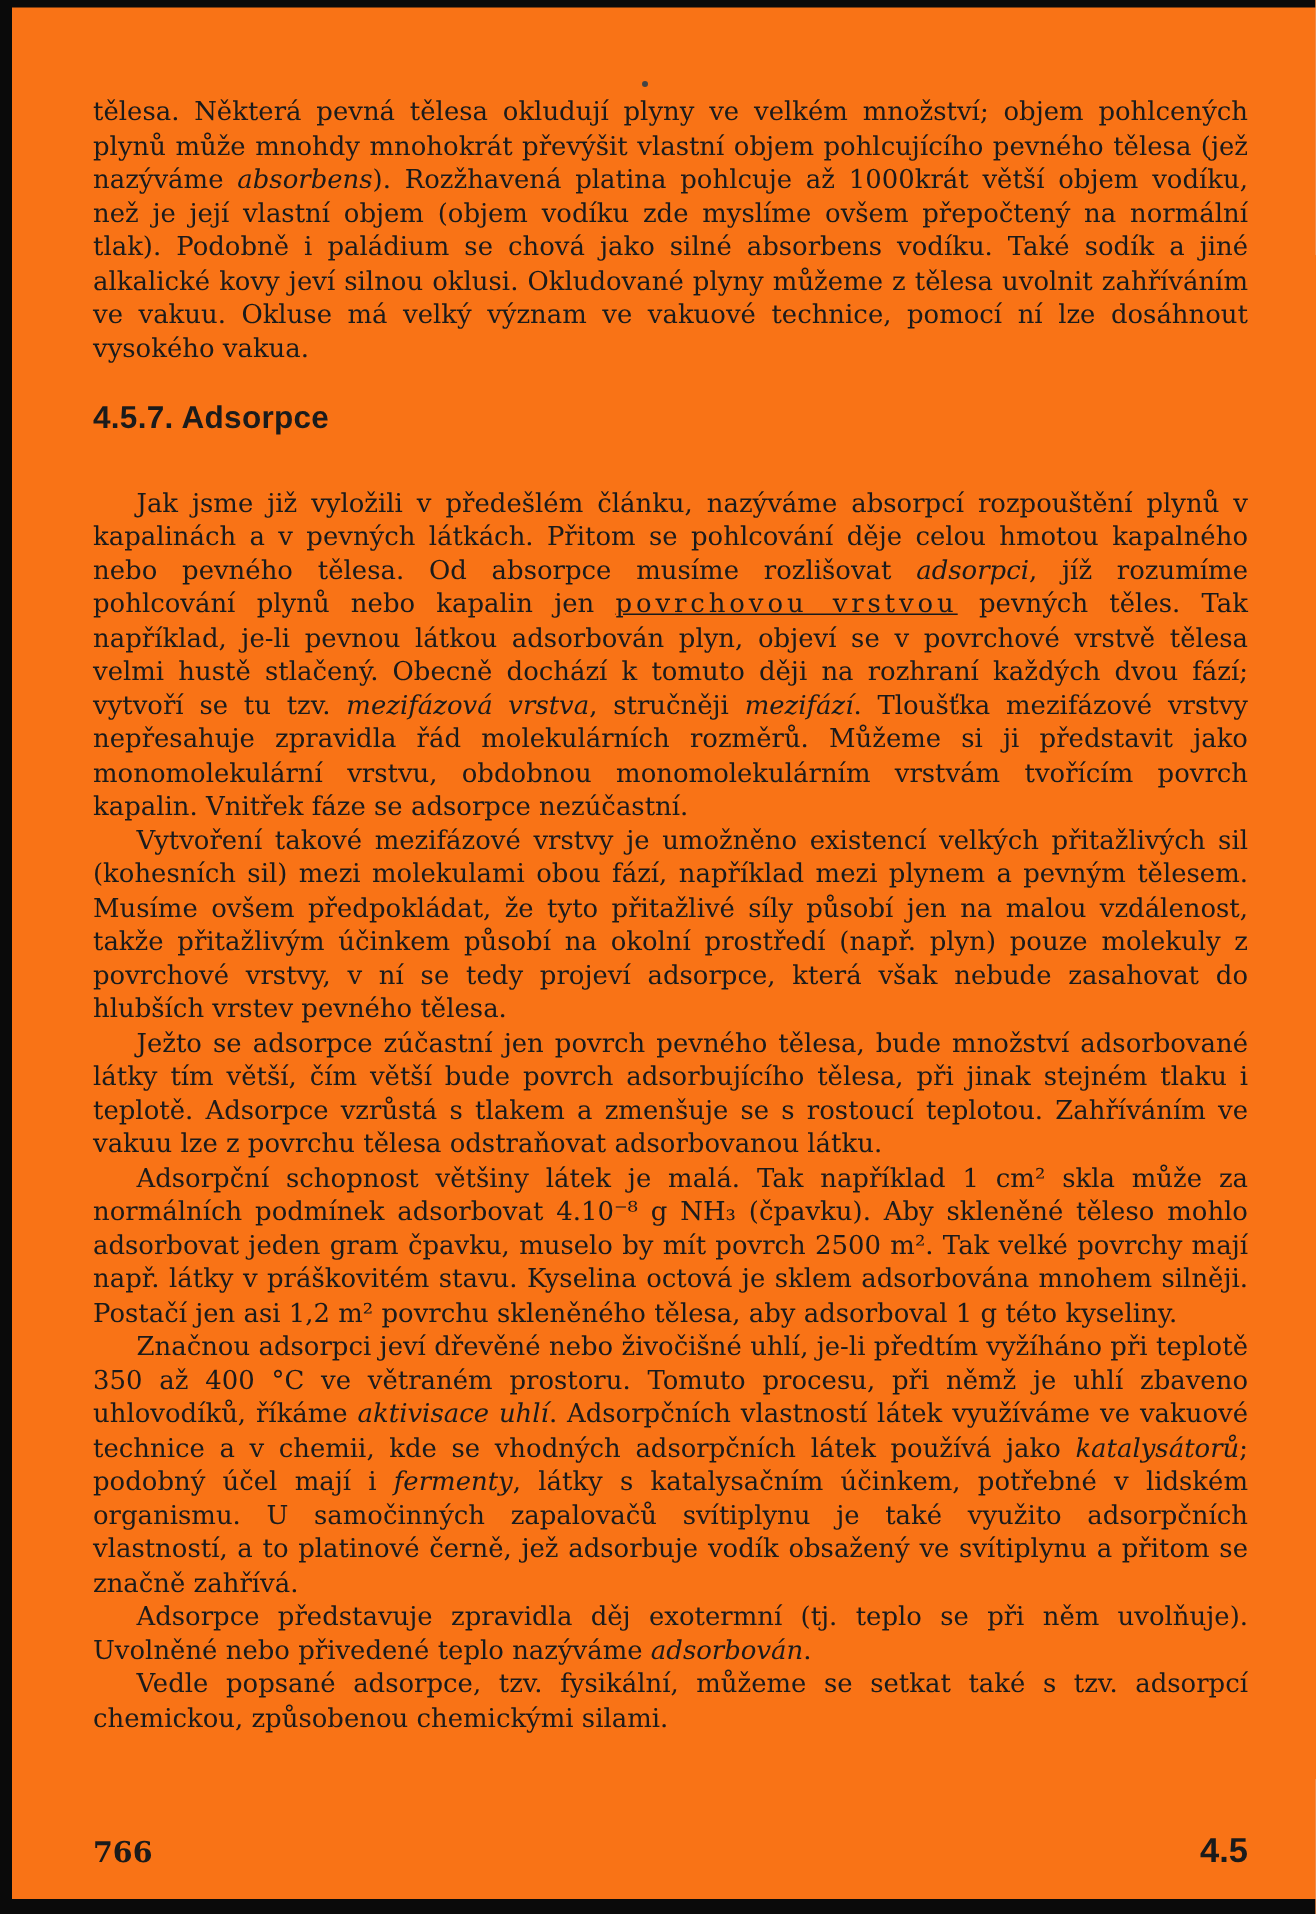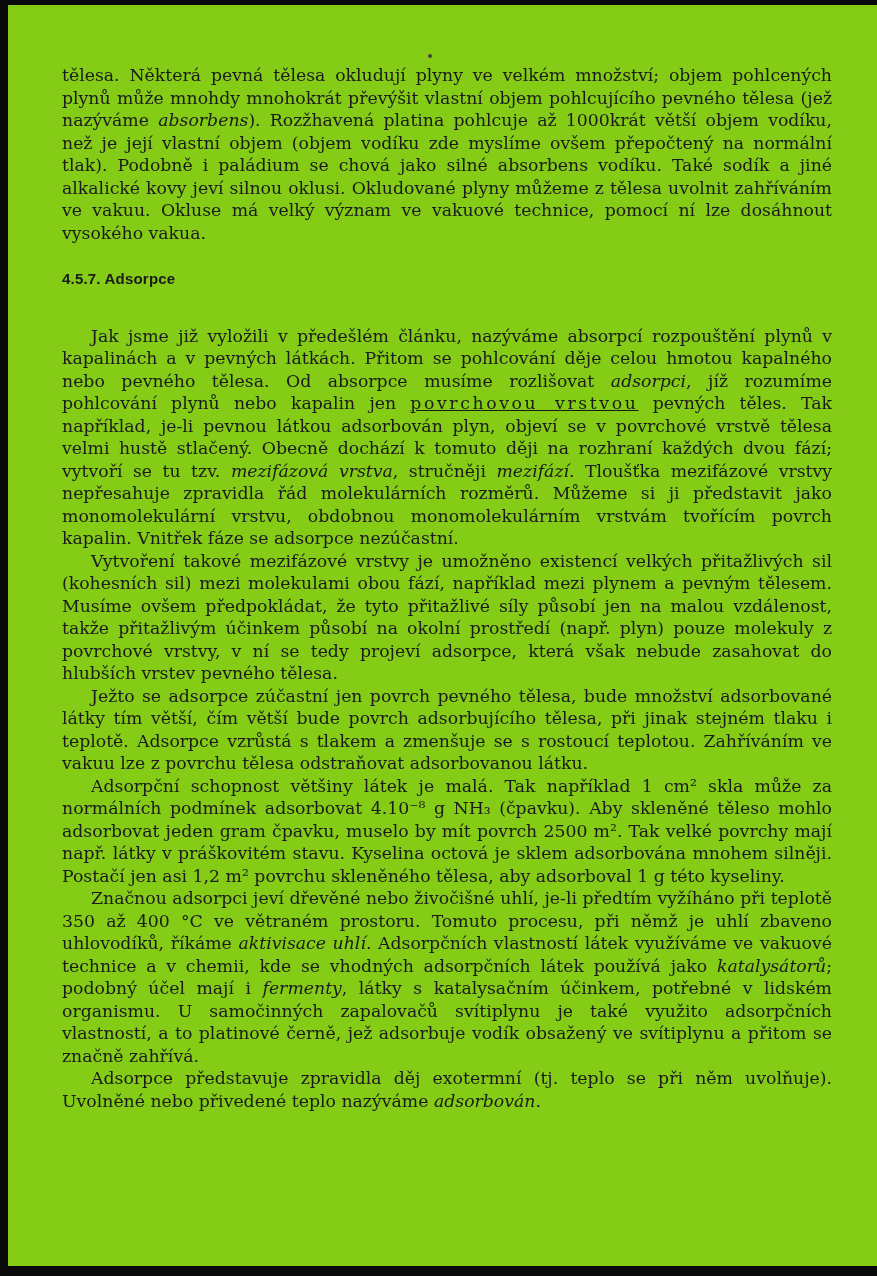--- a/index.html
+++ b/index.html
@@ -4,21 +4,21 @@
 <style>
   * { margin:0; padding:0; box-sizing:border-box; }
   html,body { width:877px; height:1276px; }
   body {
     background:#dddbd6;
     font-family:"DejaVu Serif","Liberation Serif",serif;
   }
   .page {
     position:relative;
     width:877px; height:1276px;
-    background:#84cc16;
+    background:#f97316;
     overflow:hidden;
     color:#1b1b1b;
   }
   
   .bar-top    { position:absolute; top:0; left:0; width:877px; height:5px; background:#0a0a0a; }
   .bar-left   { position:absolute; top:0; left:0; width:8px; height:1276px; background:#0a0a0a; }
   .bar-bottom { position:absolute; bottom:0; left:0; width:877px; height:10px; background:#0a0a0a; }
   .speck      { position:absolute; left:428px; top:54px; width:4px; height:4px; background:#444; border-radius:50%; }
 
   .content {
@@ -28,21 +28,21 @@
     font-size:17.3px;
     line-height:22.5px;
     text-align:justify;
     hyphens:auto;
     -webkit-hyphens:auto;
   }
   .para { text-indent:29px; }
   .para.no-indent { text-indent:0; }
   .heading {
     font-family:"Liberation Sans","DejaVu Sans",sans-serif;
-    font-size:15px;
+    font-size:21px;
     font-weight:700;
     letter-spacing:0.2px;
     text-align:left;
     margin:24px 0 34px 0;
   }
   .seg.italic { font-style:italic; }
   .seg.spaced { letter-spacing:2.6px;text-decoration:underline; }
 
   .footer {
     position:absolute;
@@ -84,17 +84,22 @@
     <p class="para"><span class="seg normal">Vytvoření takové mezifázové vrstvy je umožněno existencí velkých přitažlivých sil (kohesních sil) mezi molekulami obou fází, například mezi plynem a pevným tělesem. Musíme ovšem předpokládat, že tyto přitažlivé síly působí jen na malou vzdálenost, takže přitažlivým účinkem působí na okolní prostředí (např. plyn) pouze molekuly z povrchové vrstvy, v ní se tedy projeví adsorpce, která však nebude zasahovat do hlubších vrstev pevného tělesa.</span></p>
 
     <p class="para"><span class="seg normal">Ježto se adsorpce zúčastní jen povrch pevného tělesa, bude množství adsorbované látky tím větší, čím větší bude povrch adsorbujícího tělesa, při jinak stejném tlaku i teplotě. Adsorpce vzrůstá s tlakem a zmenšuje se s rostoucí teplotou. Zahříváním ve vakuu lze z povrchu tělesa odstraňovat adsorbovanou látku.</span></p>
 
     <p class="para"><span class="seg normal">Adsorpční schopnost většiny látek je malá. Tak například 1 cm² skla může za normálních podmínek adsorbovat 4.10⁻⁸ g NH₃ (čpavku). Aby skleněné těleso mohlo adsorbovat jeden gram čpavku, muselo by mít povrch 2500 m². Tak velké povrchy mají např. látky v práškovitém stavu. Kyselina octová je sklem adsorbována mnohem silněji. Postačí jen asi 1,2 m² povrchu skleněného tělesa, aby adsorboval 1 g této kyseliny.</span></p>
 
     <p class="para"><span class="seg normal">Značnou adsorpci jeví dřevěné nebo živočišné uhlí, je-li předtím vyžíháno při teplotě 350 až 400 °C ve větraném prostoru. Tomuto procesu, při němž je uhlí zbaveno uhlovodíků, říkáme </span><span class="seg italic">aktivisace uhlí</span><span class="seg normal">. Adsorpčních vlastností látek využíváme ve vakuové technice a v chemii, kde se vhodných adsorpčních látek používá jako </span><span class="seg italic">katalysátorů</span><span class="seg normal">; podobný účel mají i </span><span class="seg italic">fermenty</span><span class="seg normal">, látky s katalysačním účinkem, potřebné v lidském organismu. U samočinných zapalovačů svítiplynu je také využito adsorpčních vlastností, a to platinové černě, jež adsorbuje vodík obsažený ve svítiplynu a přitom se značně zahřívá.</span></p>
 
     <p class="para"><span class="seg normal">Adsorpce představuje zpravidla děj exotermní (tj. teplo se při něm uvolňuje). Uvolněné nebo přivedené teplo nazýváme </span><span class="seg italic">adsorbován</span><span class="seg normal">.</span></p>
 
+    <p class="para"><span class="seg normal">Vedle popsané adsorpce, tzv. fysikální, můžeme se setkat také s tzv. adsorpcí chemickou, způsobenou chemickými silami.</span></p>
 
   </div>
 
+  <div class="footer">
+    <span class="page-num">766</span>
+    <span class="section-num">4.5</span>
+  </div>
 
 </div>
 
 </body></html>

